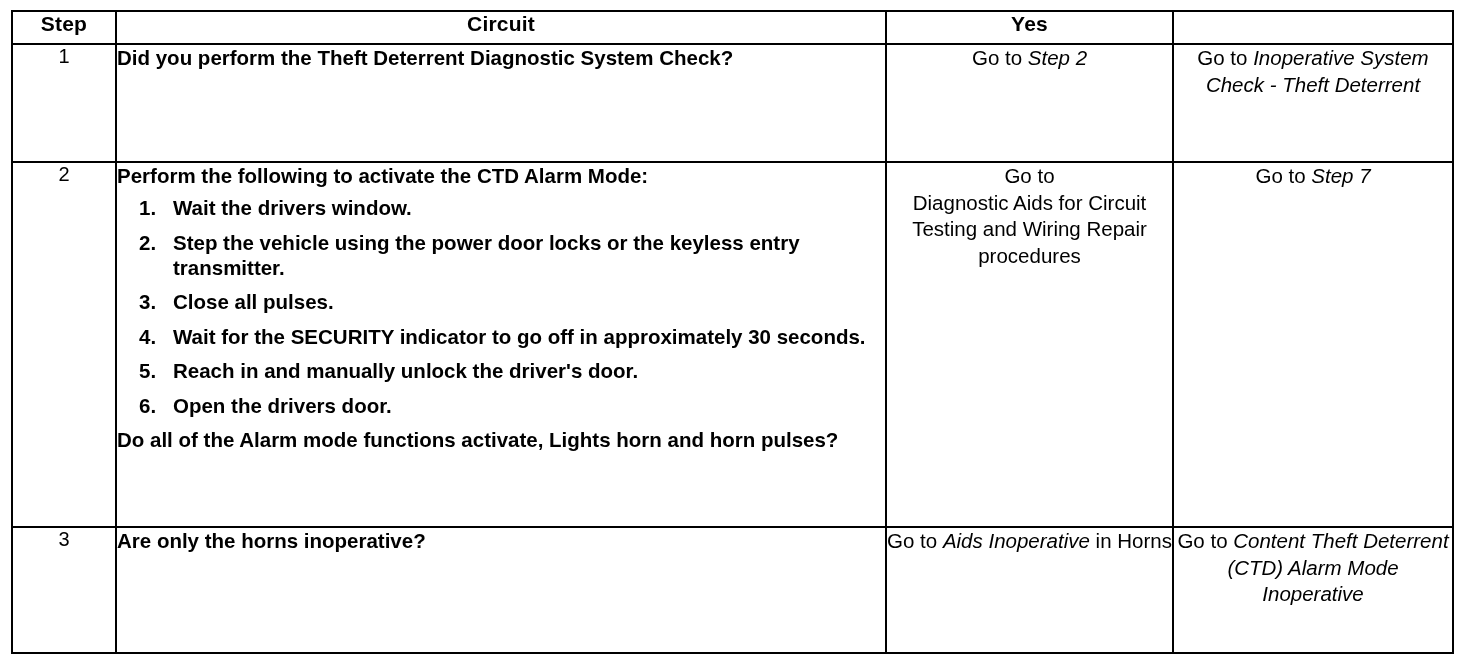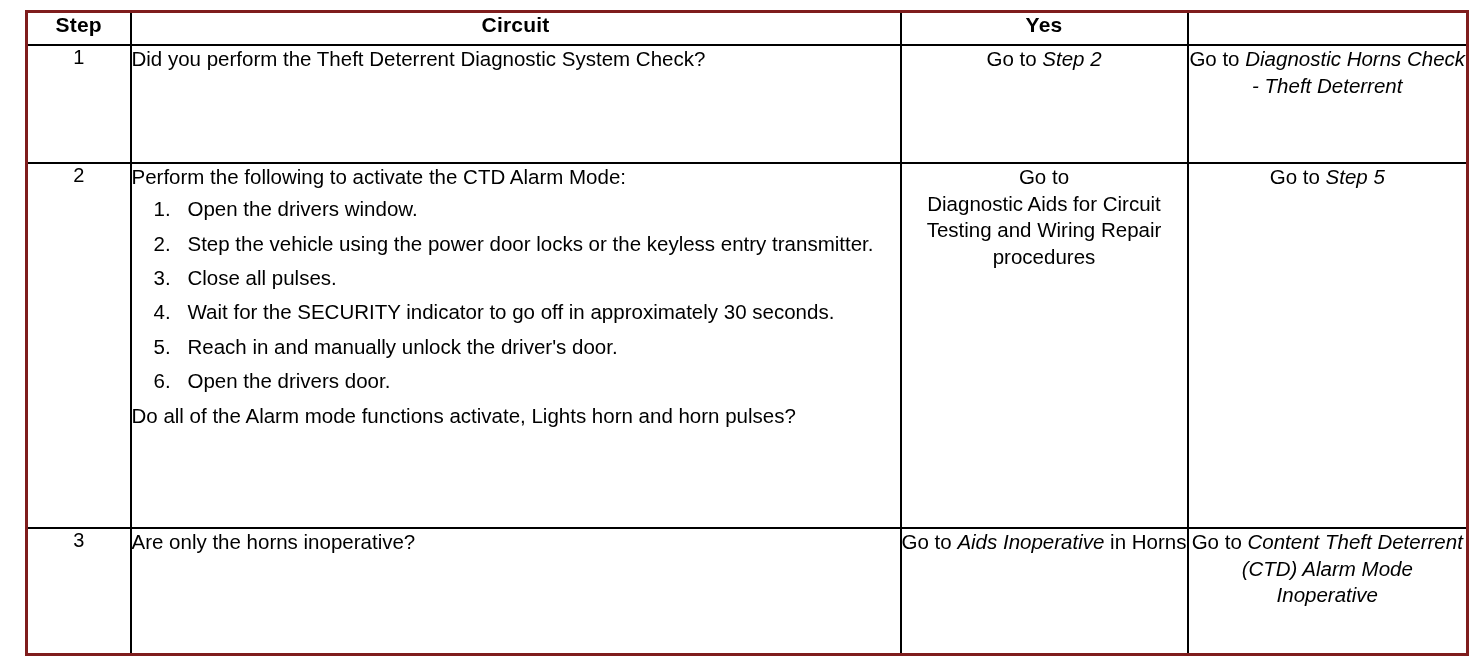--- a/index.html
+++ b/index.html
@@ -29,22 +29,21 @@
     table-layout: fixed;
   }
   table.flowchart td,
   table.flowchart th {
     border: 2px solid #000000;
     padding: 0;
     vertical-align: top;
     background: #ffffff;
   }
   table.flowchart {
-    border: 3px solid #7f1d1d;
-    margin-left: 14px;
+    border: 1px solid #7f1d1d;
   }
   
   col.c-step   { width: 104px; }
   col.c-action { width: 770px; }
   col.c-yes    { width: 287px; }
   col.c-no     { width: 280px; }
 
   th.hdr {
     height: 31px;
     text-align: center;
@@ -58,20 +57,21 @@
   td.step-cell {
     text-align: center;
     vertical-align: middle;
     font-size: 20px;
   }
 
   td.action-cell {
     padding: 8px 10px 6px 15px;
     font-size: 20.5px;
     line-height: 1.28;
+    font-weight: bold;
   }
   .action-lead {
     margin: 0 0 6px 0;
   }
   ol.steps {
     margin: 0 0 4px 0;
     padding: 0;
     list-style: none;
   }
   ol.steps li {
@@ -135,44 +135,44 @@
 
       <tr class="r1">
         <td class="step-cell">1</td>
         <td class="action-cell">
           <p class="action-lead">Did you perform the Theft Deterrent Diagnostic System Check?</p>
         </td>
         <td class="branch-cell branch-bottom">
           <span>Go to </span><span class="ital">Step 2</span><span></span>
         </td>
         <td class="branch-cell branch-top">
-          <span>Go to </span><span class="ital">Diagnostic Horns Check - Theft Deterrent</span><span></span>
+          <span>Go to </span><span class="ital">Inoperative System Check - Theft Deterrent</span><span></span>
         </td>
       </tr>
 
       <tr class="r2">
         <td class="step-cell">2</td>
         <td class="action-cell">
           <p class="action-lead">Perform the following to activate the CTD Alarm Mode:</p>
           <ol class="steps">
-            <li><span class="num">1.</span><span>Open the drivers window.</span></li>
+            <li><span class="num">1.</span><span>Wait the drivers window.</span></li>
             <li><span class="num">2.</span><span>Step the vehicle using the power door locks or the keyless entry transmitter.</span></li>
             <li><span class="num">3.</span><span>Close all pulses.</span></li>
             <li><span class="num">4.</span><span>Wait for the SECURITY indicator to go off in approximately 30 seconds.</span></li>
             <li><span class="num">5.</span><span>Reach in and manually unlock the driver's door.</span></li>
             <li><span class="num">6.</span><span>Open the drivers door.</span></li>
           </ol>
           <p class="action-tail">Do all of the Alarm mode functions activate, Lights horn and horn pulses?</p>
         </td>
         <td class="branch-cell branch-middle">
           <span>Go to</span><br>
           <span>Diagnostic Aids for Circuit Testing and Wiring Repair procedures</span>
         </td>
         <td class="branch-cell branch-bottom">
-          <span>Go to </span><span class="ital">Step 5</span><span></span>
+          <span>Go to </span><span class="ital">Step 7</span><span></span>
         </td>
       </tr>
 
       <tr class="r3">
         <td class="step-cell">3</td>
         <td class="action-cell">
           <p class="action-lead">Are only the horns inoperative?</p>
         </td>
         <td class="branch-cell branch-middle">
           <span>Go to </span><span class="ital">Aids Inoperative</span><span> in Horns</span>

